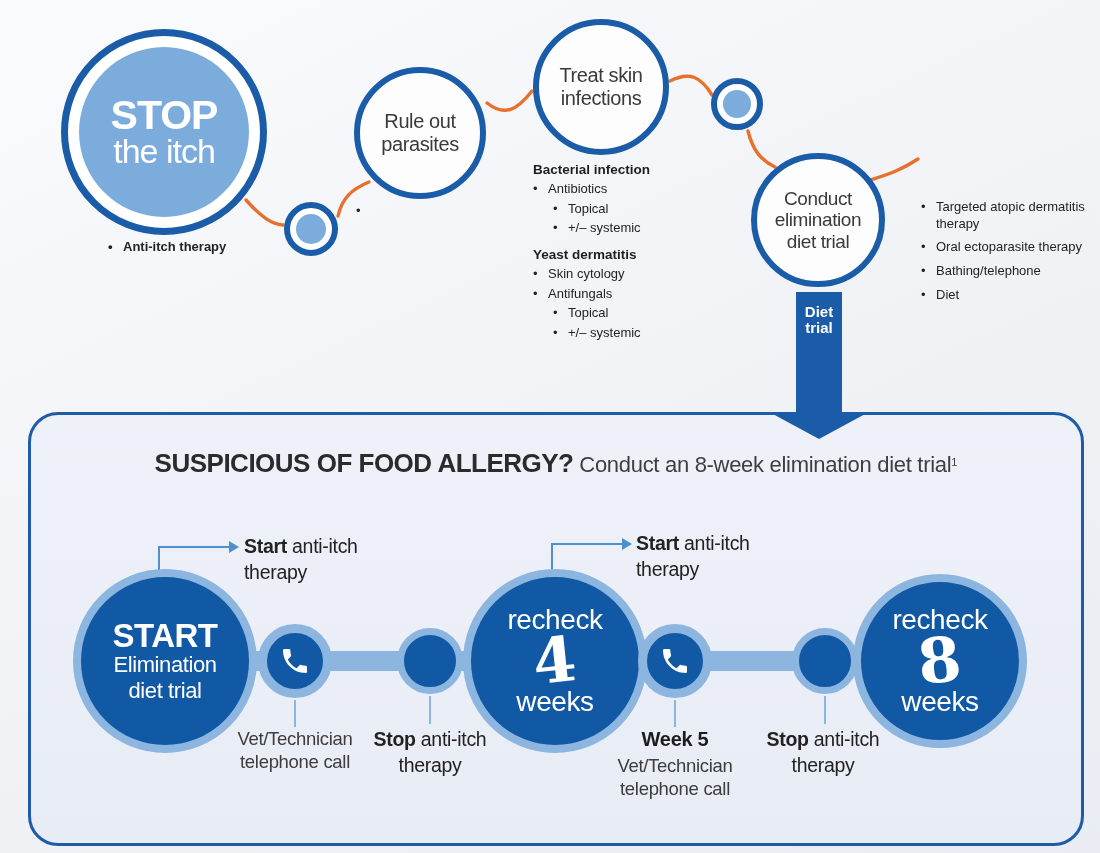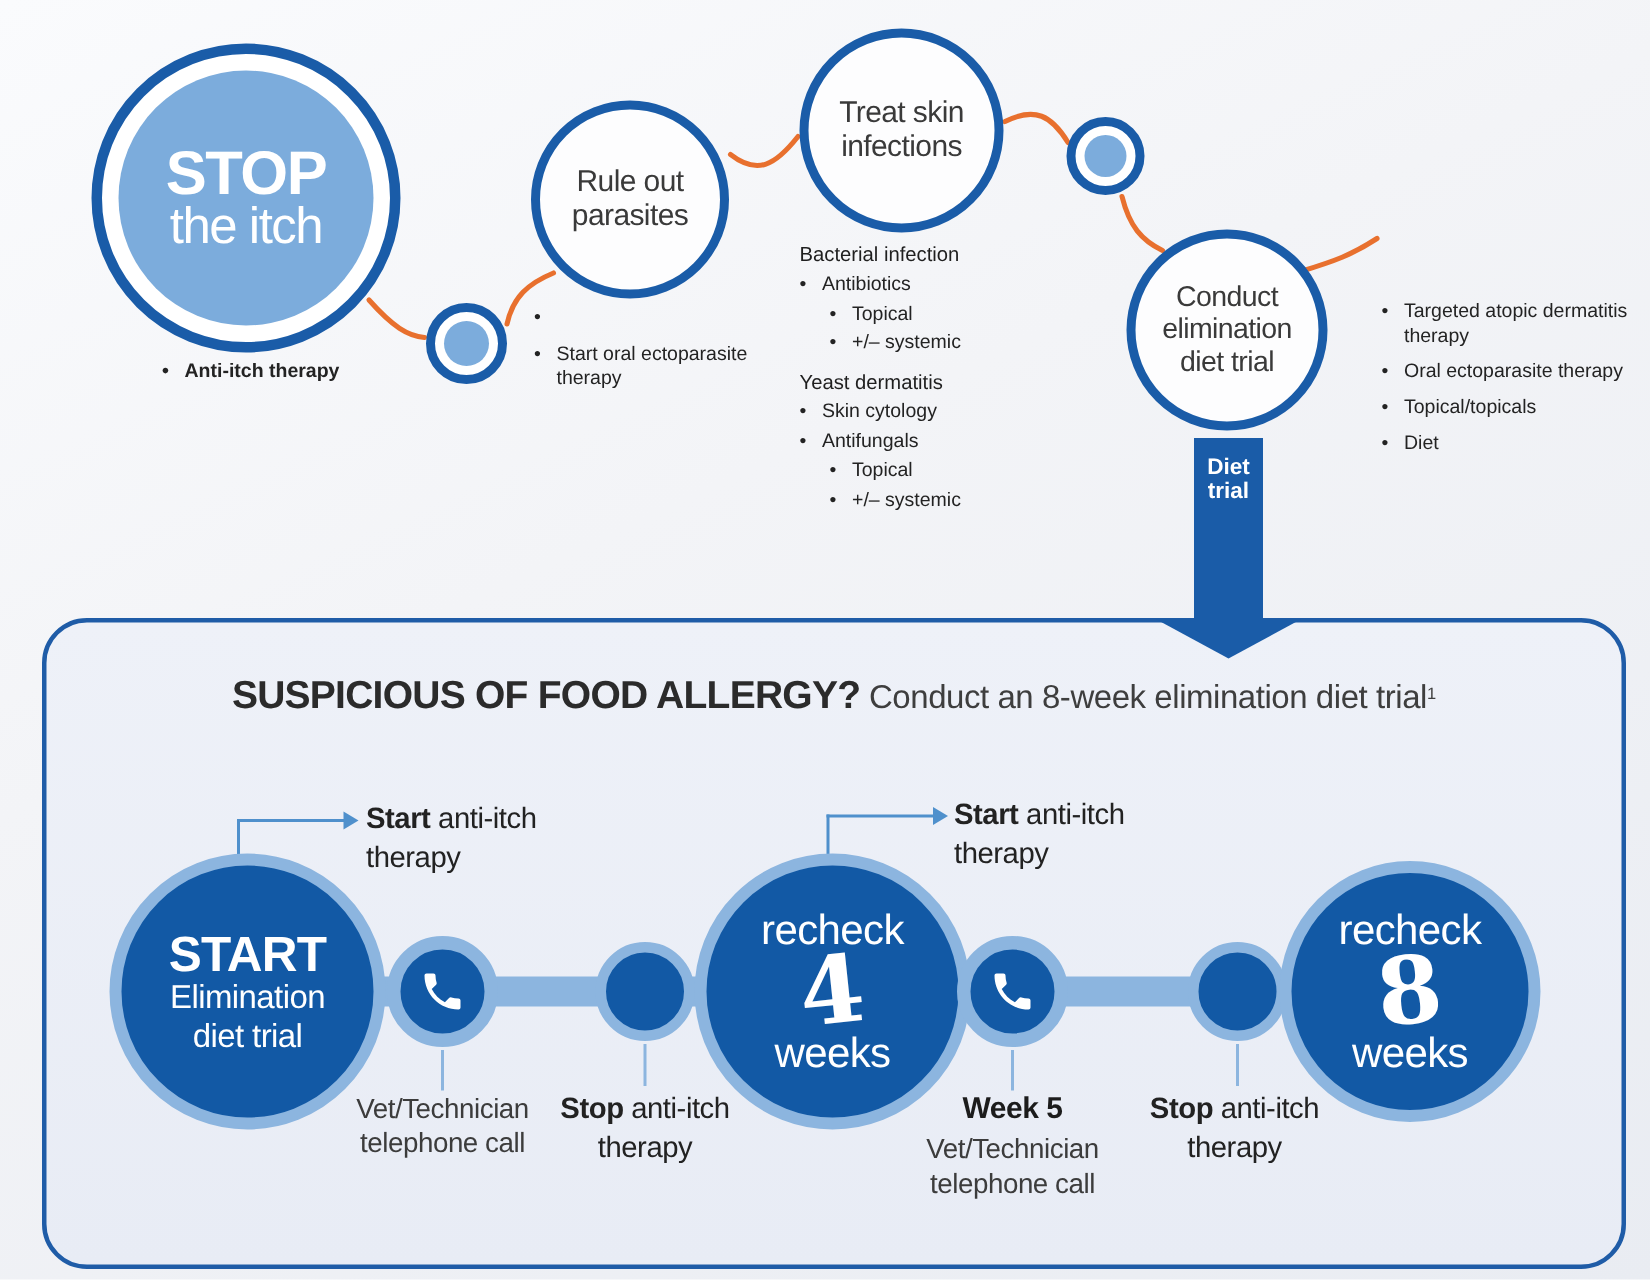--- a/index.html
+++ b/index.html
@@ -36,21 +36,21 @@
   .mini-a .mini-dot{width:30px;height:30px;}
   .mini-b .mini-dot{width:28px;height:28px;}
 
   
   .blist{position:absolute;z-index:2;color:#232323;}
   .bitem{display:flex;font-size:13px;line-height:1.28;font-weight:500;margin-bottom:8px;}
   .bitem.lvl2{margin-left:20px;margin-bottom:3px;}
   .bitem.tight{margin-bottom:3px;}
   .bdot{flex:0 0 15px;}
   .bdot::before{content:"•";}
-  .bhead{font-size:13.5px;font-weight:400;margin-bottom:4px;color:#1f1f1f;}
+  .bhead{font-size:13.5px;font-weight:700;margin-bottom:4px;color:#1f1f1f;}
   .stop-bullets{left:108px;top:239px;width:170px;}
   .stop-bullets .bitem{font-weight:600;}
   .parasites-bullets{left:356px;top:203px;width:146px;}
   .skin-block{left:533px;top:162px;width:152px;}
   .skin-sec2{margin-top:10px;}
   .confirm-bullets{left:921px;top:199px;width:172px;}
 
   
   .diet-shaft{position:absolute;left:796px;top:292px;width:46px;height:122px;background:#1a5ca8;z-index:6;}
   .diet-head{position:absolute;left:771px;top:413px;width:0;height:0;z-index:6;
@@ -149,24 +149,20 @@
     </div>
 
   <div class="circ node-circle parasites-circle">
     <div class="node-label pre">Rule out
 parasites</div>
   </div>
   <div class="blist parasites-bullets">
     <div class="bitem">
       <span class="bdot"></span>
     </div>
-    <div class="bitem">
-      <span class="bdot"></span>
-      <span>Start oral ectoparasite therapy</span>
-    </div>
   </div>
 
   <div class="circ node-circle skin-circle">
     <div class="node-label pre">Treat skin
 infections</div>
   </div>
   <div class="blist skin-block">
     <div class="bhead">Bacterial infection</div>
     <div class="bitem tight">
       <span class="bdot"></span>
@@ -209,21 +205,21 @@
     <div class="bitem tight" style="margin-bottom:7px">
       <span class="bdot"></span>
       <span>Targeted atopic dermatitis therapy</span>
     </div>
     <div class="bitem tight" style="margin-bottom:7px">
       <span class="bdot"></span>
       <span>Oral ectoparasite therapy</span>
     </div>
     <div class="bitem tight" style="margin-bottom:7px">
       <span class="bdot"></span>
-      <span>Topical/topicals</span>
+      <span>Bathing/telephone</span>
     </div>
     <div class="bitem tight">
       <span class="bdot"></span>
       <span>Diet</span>
     </div>
   </div>
 
   <div class="panel">
     <div class="panel-title">
       <span class="tbold">SUSPICIOUS OF FOOD ALLERGY?</span><span class="trest"> Conduct an 8-week elimination diet trial</span><sup>1</sup>

